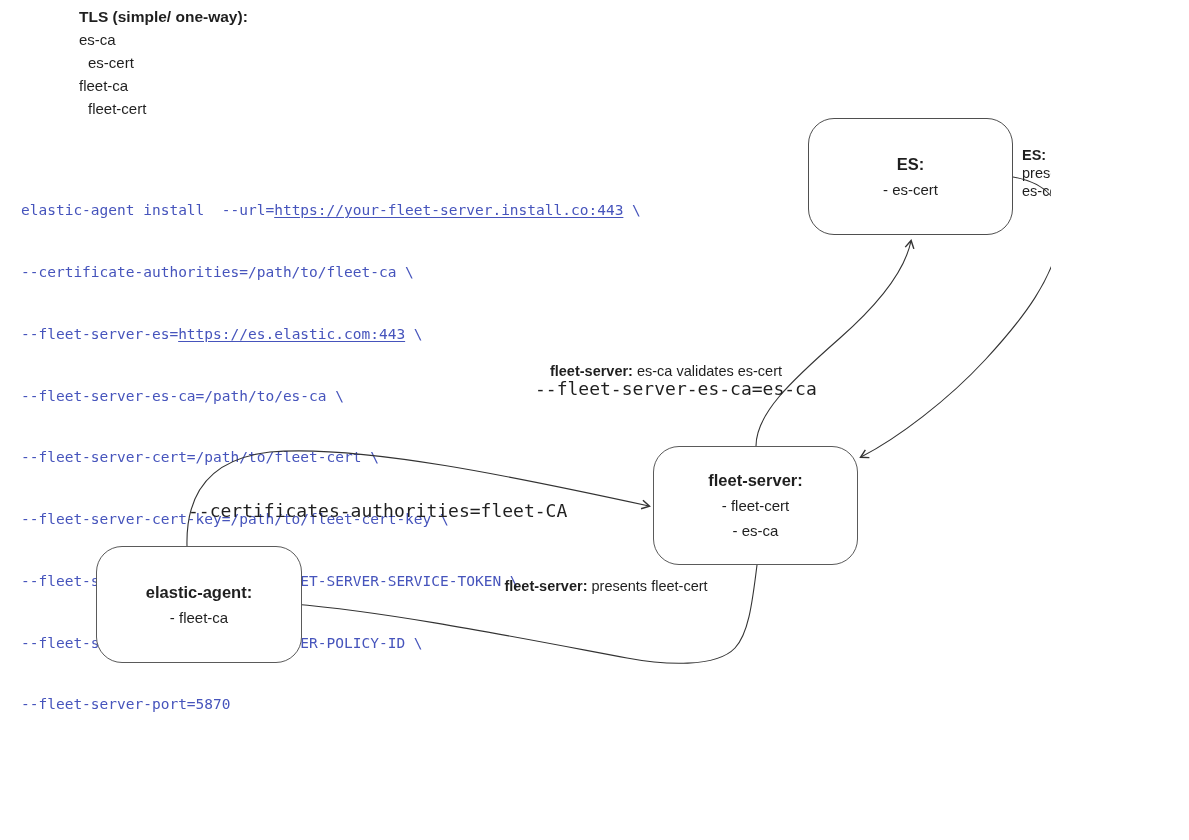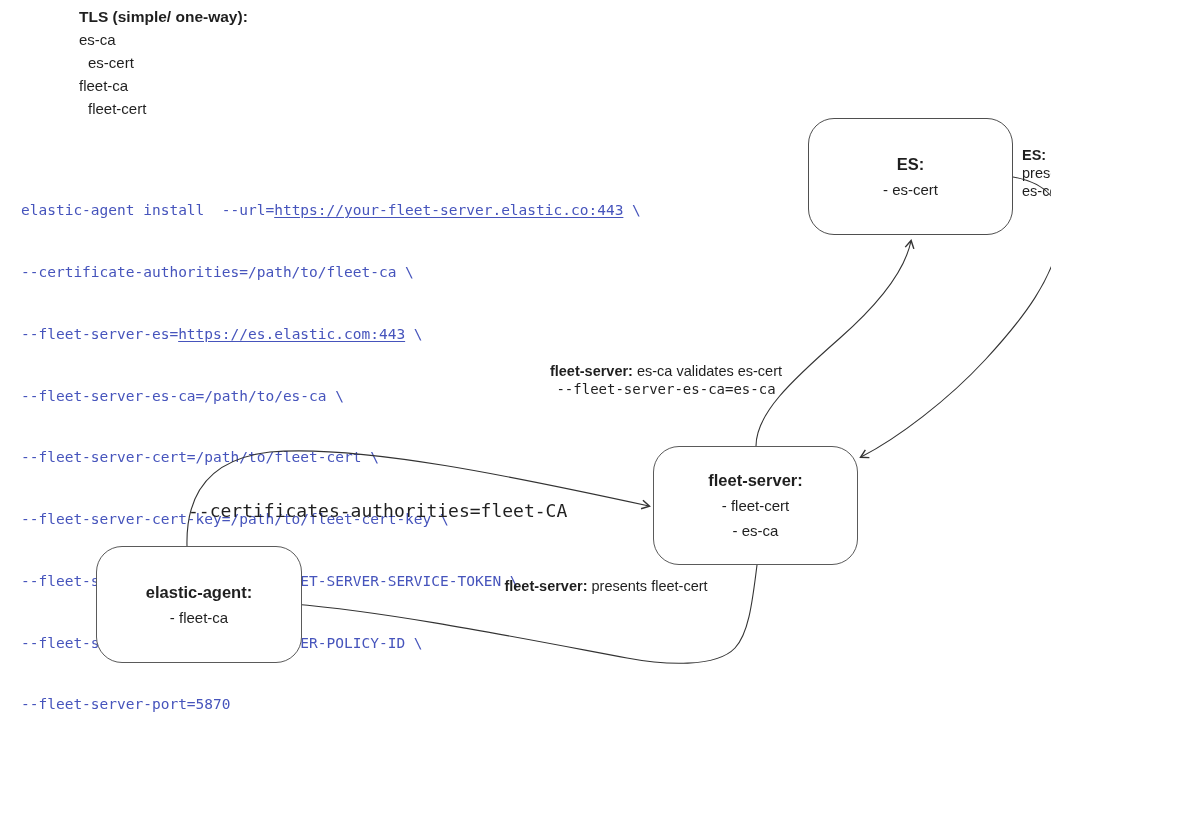--- a/index.html
+++ b/index.html
@@ -40,21 +40,21 @@
   }
   .node .ntitle{font-weight:700;font-size:16.5px;}
   #node-es{left:808px;top:118px;width:205px;height:117px;}
   #node-fleet{left:653px;top:446px;width:205px;height:119px;border-color:#5a5a5a;}
   #node-agent{left:96px;top:546px;width:206px;height:117px;border-color:#5a5a5a;}
   
   .ann{position:absolute;font-size:14.5px;line-height:18px;}
   .ann b{font-weight:700;}
   .ann .mono{
     font-family:"DejaVu Sans Mono","Liberation Mono",monospace;
-    font-size:14px;letter-spacing:0;white-space:pre;
+    font-size:18px;letter-spacing:0;white-space:pre;
   }
   #ann-es-presents{left:1022px;top:146px;}
   #ann-fleet-validates{left:535px;top:362px;width:262px;text-align:center;}
   #ann-agent-validates{left:188px;top:502px;width:340px;text-align:left;}
   #ann-agent-validates .l1{margin-left:15px;}
   #ann-agent-validates .mono{font-size:18px;}
   #ann-fleet-presents{left:467px;top:577px;width:278px;text-align:center;}
   #ann-fleet-presents .mono{font-size:15px;}
 </style>
 </head>
@@ -64,21 +64,21 @@
 
   <div class="legend">
     <div class="title">TLS (simple/ one-way):</div>
     <div class="item">es-ca</div>
     <div class="item ind">es-cert</div>
     <div class="item">fleet-ca</div>
     <div class="item ind">fleet-cert</div>
   </div>
 
   <div class="code" style="color: rgb(70, 84, 188);">
-    <div class="line"><span>elastic-agent install  --url=</span><span class="lnk">https://your-fleet-server.elastic.co:443</span><span> \</span></div>
+    <div class="line"><span>elastic-agent install  --url=</span><span class="lnk">https://your-fleet-server.install.co:443</span><span> \</span></div>
     <div class="line"><span>--certificate-authorities=/path/to/fleet-ca \</span></div>
     <div class="line"><span>--fleet-server-es=</span><span class="lnk">https://es.elastic.com:443</span><span> \</span></div>
     <div class="line"><span>--fleet-server-es-ca=/path/to/es-ca \</span></div>
     <div class="line"><span>--fleet-server-cert=/path/to/fleet-cert \</span></div>
     <div class="line"><span>--fleet-server-cert-key=/path/to/fleet-cert-key \</span></div>
     <div class="line"><span>--fleet-server-service-token=FLEET-SERVER-SERVICE-TOKEN \</span></div>
     <div class="line"><span>--fleet-server-policy=FLEET-SERVER-POLICY-ID \</span></div>
     <div class="line"><span>--fleet-server-port=5870</span></div>
   </div>
 

